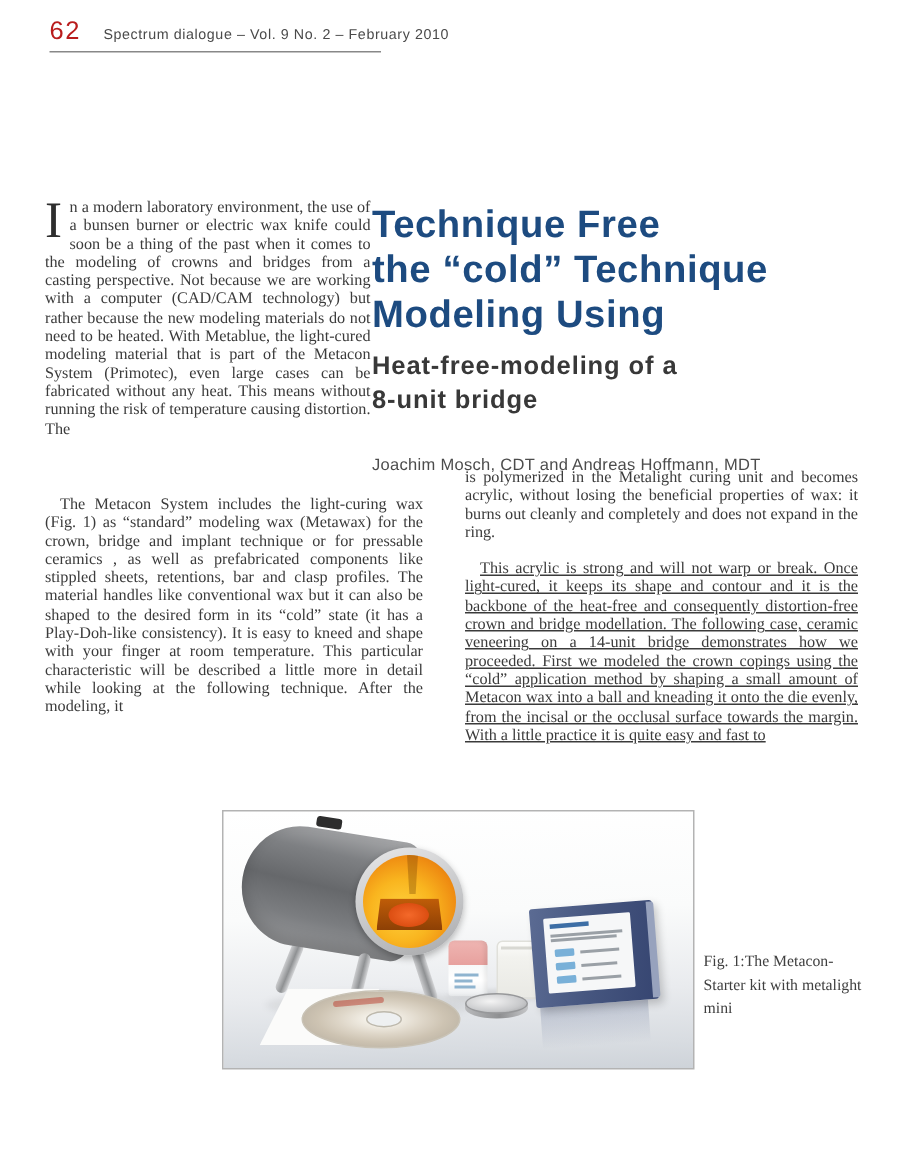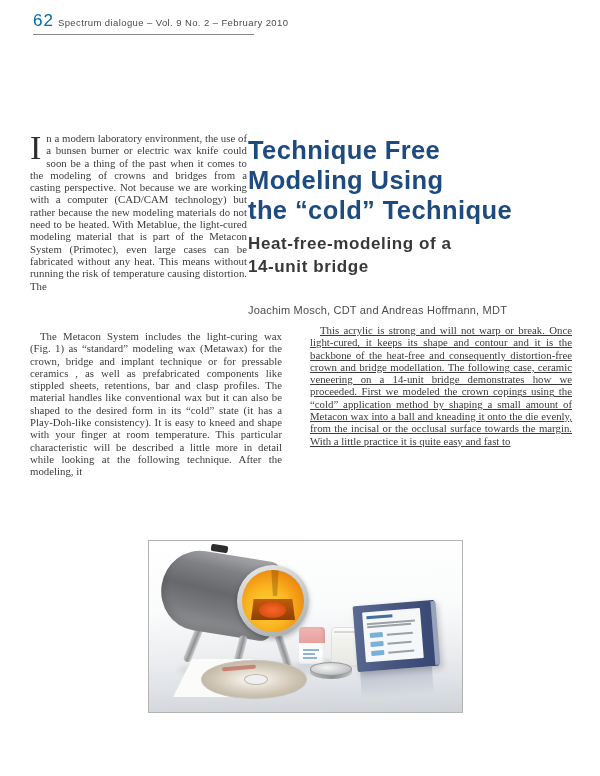--- a/index.html
+++ b/index.html
@@ -1,24 +1,24 @@
 <!DOCTYPE html>
 <html><head>
 <meta charset="utf-8">
 <style>
   html,body{margin:0;padding:0;background:#ffffff;}
   .page{position:relative;width:600px;height:776px;background:#ffffff;overflow:hidden;
         font-family:"Liberation Serif","DejaVu Serif",serif;color:#3b3b3b;}
 
   
   .hdr{position:absolute;left:33px;top:11px;width:520px;}
-  .pagenum{font-family:"Liberation Sans","DejaVu Sans",sans-serif;font-size:17px;color:#0369a1;
+  .pagenum{font-family:"Liberation Sans","DejaVu Sans",sans-serif;font-size:17px;color:#b91c1c;
            letter-spacing:1px;vertical-align:baseline;}
   .journal{font-family:"Liberation Sans","DejaVu Sans",sans-serif;font-size:9.5px;color:#4a4a4a;
-           letter-spacing:0.4px;margin-left:4px;}
+           letter-spacing:0.4px;margin-left:15px;}
   .hdr-rule{position:absolute;left:33px;top:34px;width:221px;height:1px;background:#888888;}
 
   
   .bodytext{font-size:10.8px;line-height:12.3px;text-align:justify;color:#3b3b3b;}
   .bodytext p{margin:0;}
   .indent{text-indent:10px;}
 
   .intro-narrow{position:absolute;left:30px;top:132px;width:217px;}
   .dropcap{float:left;font-size:34px;line-height:30px;padding:1px 5px 0 0;color:#2e2e2e;}
 
@@ -127,35 +127,36 @@
 
   <div class="intro-narrow bodytext">
     <p>
       <span class="dropcap">I</span><span>n a modern laboratory environment, the use of a bunsen burner or electric wax knife could soon be a thing of the past when it comes to the modeling of crowns and bridges from a casting perspective. Not because we are working with a computer (CAD/CAM technology) but rather because the new modeling materials do not need to be heated. With Metablue, the light-cured modeling material that is part of the Metacon System (Primotec), even large cases can be fabricated without any heat. This means without running the risk of temperature causing distortion. The</span>
     </p>
   </div>
 
   <div class="title-block">
     <h1 class="title">
       <span>Technique Free</span>
+      <span>the “cold” Technique</span>
       <span>Modeling Using</span>
-      <span>the “cold” Technique</span>
     </h1>
     <h2 class="subtitle">
       <span>Heat-free-modeling of a</span>
-      <span>14-unit bridge</span>
+      <span>8-unit bridge</span>
     </h2>
     <p class="authors">Joachim Mosch, CDT and Andreas Hoffmann, MDT</p>
   </div>
 
   <div class="col-left bodytext">
     <p class="p2 indent">The Metacon System includes the light-curing wax (Fig. 1) as “standard” modeling wax (Metawax) for the crown, bridge and implant technique or for pressable ceramics , as well as prefabricated components like stippled sheets, retentions, bar and clasp profiles. The material handles like conventional wax but it can also be shaped to the desired form in its “cold” state (it has a Play-Doh-like consistency). It is easy to kneed and shape with your finger at room temperature. This particular characteristic will be described a little more in detail while looking at the following technique. After the modeling, it</p>
   </div>
 
   <div class="col-right bodytext">
+    <p>is polymerized in the Metalight curing unit and becomes acrylic, without losing the beneficial properties of wax: it burns out cleanly and completely and does not expand in the ring.</p>
     <p class="p2 indent">This acrylic is strong and will not warp or break. Once light-cured, it keeps its shape and contour and it is the backbone of the heat-free and consequently distortion-free crown and bridge modellation. The following case, ceramic veneering on a 14-unit bridge demonstrates how we proceeded. First we modeled the crown copings using the “cold” application method by shaping a small amount of Metacon wax into a ball and kneading it onto the die evenly, from the incisal or the occlusal surface towards the margin. With a little practice it is quite easy and fast to</p>
   </div>
 
   <div class="photo">
     <div class="unit-shadow"></div>
     <div class="leg leg-back"></div>
     <div class="cyl"></div>
     <div class="handle"></div>
     <div class="leg leg-left"></div>
     <div class="leg leg-right"></div>
@@ -195,14 +196,19 @@
         <div class="swatch sw1"></div>
         <div class="swatch sw2"></div>
         <div class="swatch sw3"></div>
         <div class="swl swl1"></div>
         <div class="swl swl2"></div>
         <div class="swl swl3"></div>
       </div>
     </div>
   </div>
 
+  <div class="caption">
+    <span>Fig. 1:The Metacon-</span>
+    <span>Starter kit with metalight</span>
+    <span>mini</span>
+  </div>
 
 </div>
 
 </body></html>

